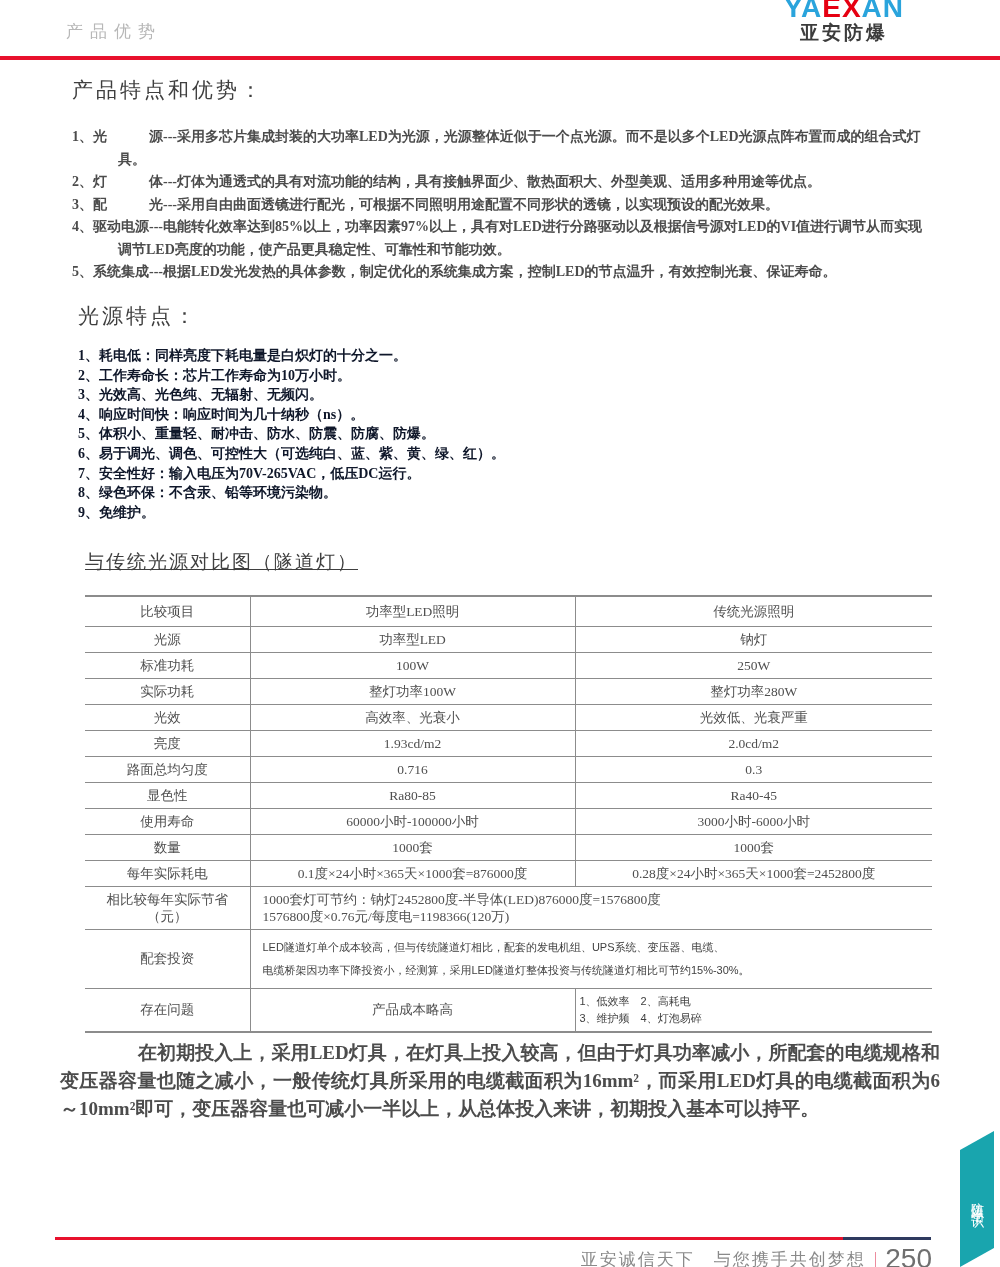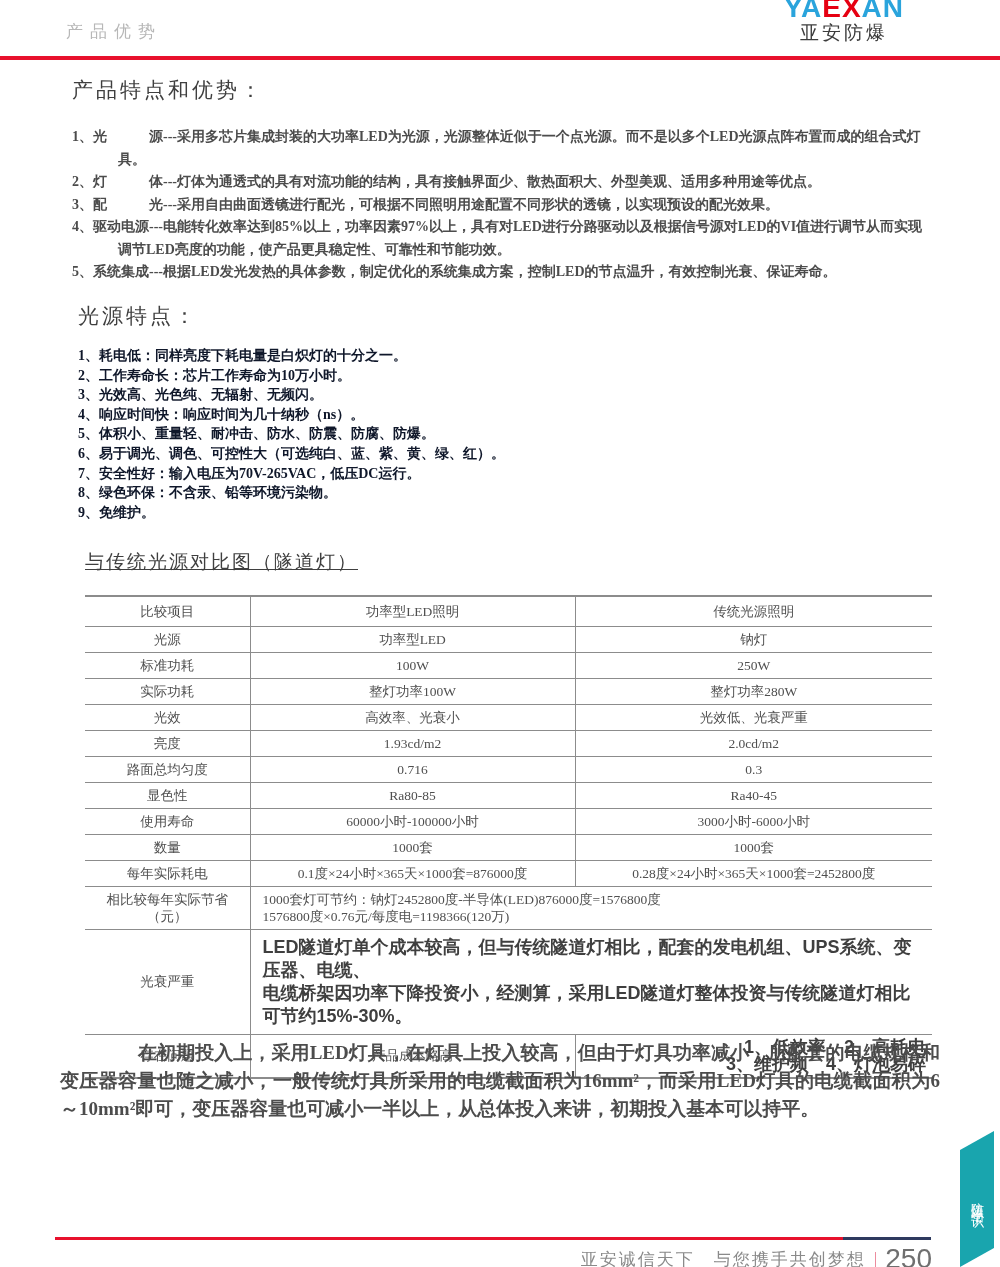--- a/index.html
+++ b/index.html
@@ -5,21 +5,21 @@
   html,body{margin:0;padding:0;background:#ffffff;}
   .page{position:relative;width:1000px;height:1267px;background:#fff;overflow:hidden;
         font-family:"Liberation Serif","DejaVu Serif",serif;color:#4a4a4a;}
 
   
   .breadcrumb{position:absolute;left:66px;top:20px;font-size:17px;color:#b7b7b7;letter-spacing:7px;}
   .logo{position:absolute;left:768px;top:-6px;width:152px;text-align:center;
         font-family:"Liberation Sans","DejaVu Sans",sans-serif;}
   .logo-word{font-size:28px;font-weight:800;letter-spacing:1px;line-height:27px;}
   .lb{color:#2aa4dc}.lr{color:#e60012}
-  .logo-sub{font-size:19px;font-weight:400;color:#3c3c3c;letter-spacing:3px;line-height:24px;}
+  .logo-sub{font-size:19px;font-weight:700;color:#3c3c3c;letter-spacing:3px;line-height:24px;}
   .rule-top{position:absolute;left:0;top:56px;width:1000px;height:4px;background:#e8112d;}
 
   
   .sec-title{font-size:21px;color:#3f3f3f;letter-spacing:3px;font-weight:500;}
   .features{position:absolute;left:72px;top:76px;width:864px;}
   .features .list{margin-top:22px;}
   .f-item{font-size:14px;line-height:22.5px;font-weight:600;color:#4c4c4c;
           padding-left:46px;text-indent:-46px;}
   .source{position:absolute;left:78px;top:302px;width:860px;}
   .source .list{margin-top:16px;}
@@ -32,23 +32,23 @@
                border-top:2px solid #8c8c8c;border-bottom:2px solid #8c8c8c;}
   .colA{width:165px}.colB{width:325px}.colC{width:357px}
   .ctable td{border-top:1.5px solid #8c8c8c;font-size:13.5px;line-height:17px;
              padding:4px 6px;text-align:center;color:#4f4f4f;height:26px;
              box-sizing:border-box;vertical-align:middle;white-space:pre-line;}
   .ctable tr:first-child td{border-top:none;height:30px;}
   .ctable td.c0{border-right:1.2px solid #8c8c8c;}
   .ctable td.c1{border-right:1.2px solid #8c8c8c;}
   .ctable td.spancell{text-align:left;padding-left:12px;}
   .ctable td.sans{font-family:"Liberation Sans","DejaVu Sans",sans-serif;
-                  font-weight:700;font-size:18px;color:#3f3f3f;}
+                  font-weight:400;font-size:11px;color:#3f3f3f;}
   .ctable td.tall{line-height:23px;padding-top:6px;padding-bottom:6px;}
-  .ctable td.lft{text-align:right;padding-left:20px;}
+  .ctable td.lft{text-align:left;padding-left:4px;}
 
   
   .closing{position:absolute;left:60px;top:1020px;width:880px;font-size:19px;
            line-height:28px;text-align:justify;text-indent:78px;font-weight:600;color:#4c4c4c;}
 
   
   .rule-red{position:absolute;left:55px;top:1237px;width:788px;height:3px;background:#e8112d;}
   .rule-navy{position:absolute;left:843px;top:1237px;width:88px;height:3px;background:#2e3a5f;}
   .footer-text{position:absolute;right:68px;top:1243px;display:flex;align-items:center;gap:8px;}
   .slogan{font-size:17px;color:#8a8a8a;letter-spacing:2px;}
@@ -166,21 +166,21 @@
             <td class="c1">0.1度×24小时×365天×1000套=876000度</td>
             <td class="c2">0.28度×24小时×365天×1000套=2452800度</td>
           </tr>
           <tr>
             <td class="c0">相比较每年实际节省
 （元）</td>
             <td class="spancell" colspan="2">1000套灯可节约：钠灯2452800度-半导体(LED)876000度=1576800度
 1576800度×0.76元/每度电=1198366(120万)</td>
           </tr>
           <tr>
-            <td class="c0">光衰严重</td>
+            <td class="c0">配套投资</td>
             <td class="spancell sans tall" colspan="2">LED隧道灯单个成本较高，但与传统隧道灯相比，配套的发电机组、UPS系统、变压器、电缆、
 电缆桥架因功率下降投资小，经测算，采用LED隧道灯整体投资与传统隧道灯相比可节约15%-30%。</td>
           </tr>
           <tr>
             <td class="c0">存在问题</td>
             <td class="c1">产品成本略高</td>
             <td class="c2 sans lft">1、低效率　2、高耗电
 3、维护频　4、灯泡易碎</td>
           </tr>
         </tbody>

